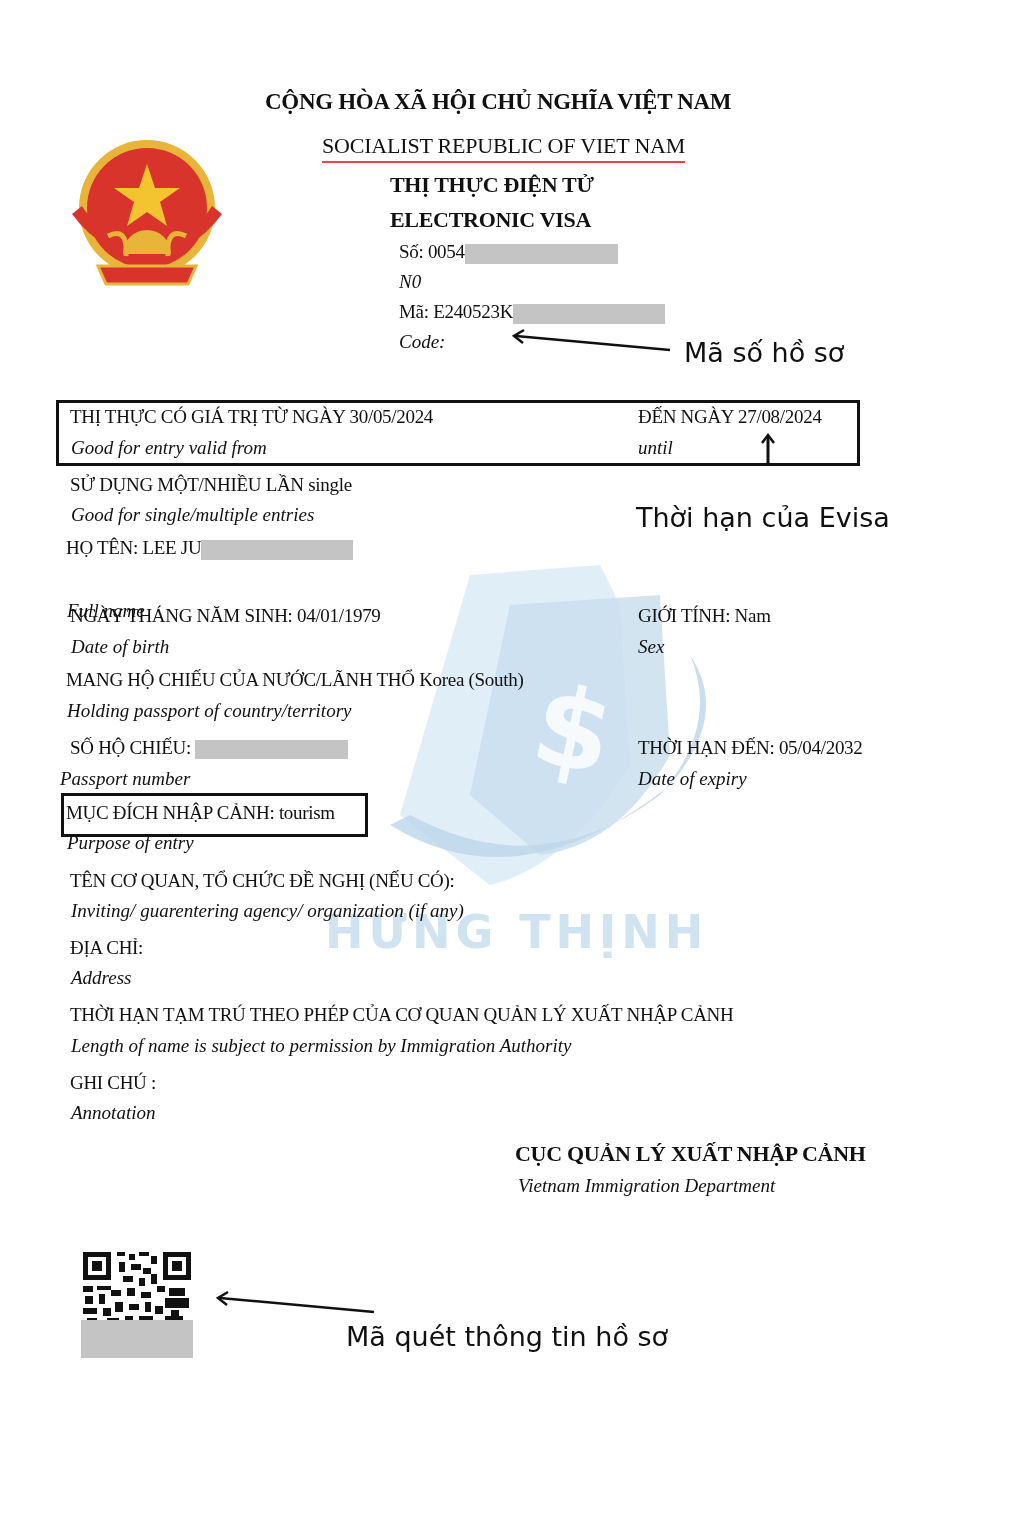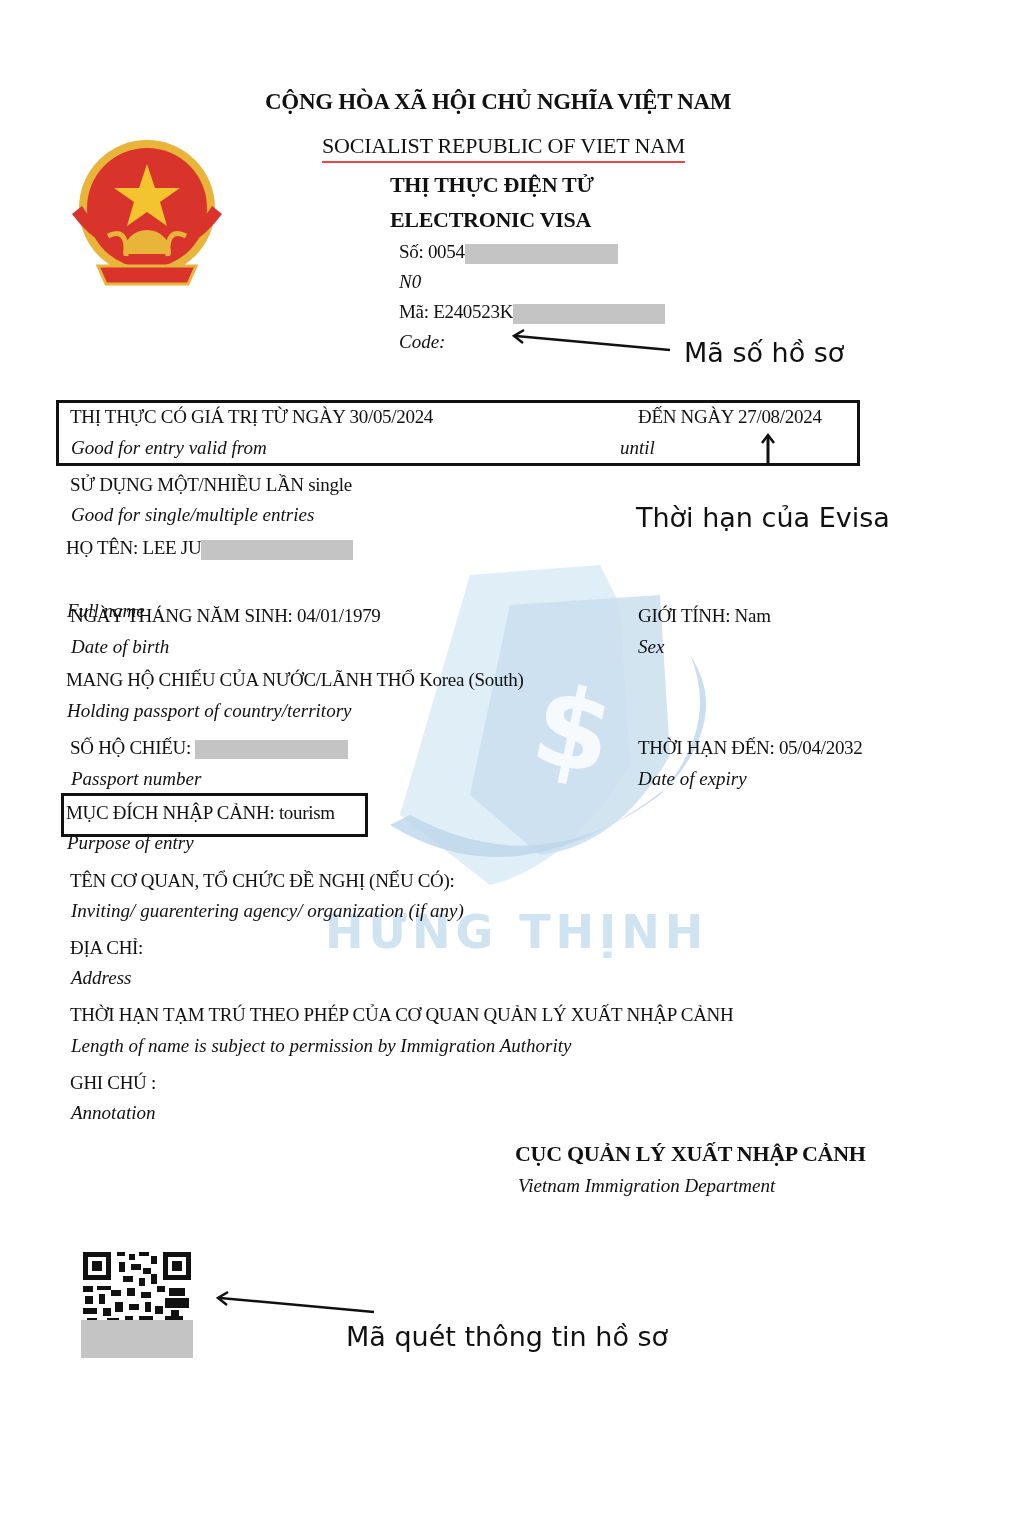--- a/index.html
+++ b/index.html
@@ -66,21 +66,21 @@
 <div class="abs note" style="left:684px; top:337px;">Mã số hồ sơ</div>
 
 <div class="box" style="left:56px; top:400px; width:798px; height:60px;"></div>
 <div class="abs lbl" style="left:70px; top:406px;">
   <span>THỊ THỰC CÓ GIÁ TRỊ TỪ NGÀY </span><span>30/05/2024</span>
 </div>
 <div class="abs it" style="left:71px; top:437px;">Good for entry valid from</div>
 <div class="abs lbl" style="left:638px; top:406px;">
   <span>ĐẾN NGÀY </span><span>27/08/2024</span>
 </div>
-<div class="abs it" style="left:620px; top:437px;">until</div>
+<div class="abs it" style="left:638px; top:437px;">until</div>
 <svg class="abs" style="left:760px; top:432px;" width="16" height="32" viewBox="0 0 16 32">
   <line x1="8" y1="4" x2="8" y2="32" stroke="#111" stroke-width="3"></line>
   <polyline points="2,11 8,3 14,11" fill="none" stroke="#111" stroke-width="2.5"></polyline>
 </svg>
 
 <div class="abs lbl" style="left:70px; top:474px;">
   <span>SỬ DỤNG MỘT/NHIỀU LẦN </span><span>single</span>
 </div>
 <div class="abs it" style="left:71px; top:504px;">Good for single/multiple entries</div>
 <div class="abs note" style="left:636px; top:502px;">Thời hạn của Evisa</div>
@@ -100,21 +100,21 @@
 <div class="abs it" style="left:638px; top:636px;">Sex</div>
 
 <div class="abs lbl" style="left:66px; top:669px;">
   <span>MANG HỘ CHIẾU CỦA NƯỚC/LÃNH THỔ </span><span>Korea (South)</span>
 </div>
 <div class="abs it" style="left:67px; top:700px;">Holding passport of country/territory</div>
 
 <div class="abs lbl" style="left:70px; top:737px;">
   <span>SỐ HỘ CHIẾU: </span><span class="redact" style="width:153px; height:19px;"></span>
 </div>
-<div class="abs it" style="left:71px; top:768px;font-style:italic;">Passport number</div>
+<div class="abs it" style="left:60px; top:768px;font-style:italic;">Passport number</div>
 <div class="abs lbl" style="left:638px; top:737px;">
   <span>THỜI HẠN ĐẾN: </span><span>05/04/2032</span>
 </div>
 <div class="abs it" style="left:638px; top:768px;">Date of expiry</div>
 
 <div class="box" style="left:61px; top:793px; width:301px; height:38px;"></div>
 <div class="abs lbl" style="left:66px; top:802px;">
   <span>MỤC ĐÍCH NHẬP CẢNH: </span><span>tourism</span>
 </div>
 <div class="abs it" style="left:67px; top:832px;">Purpose of entry</div>

